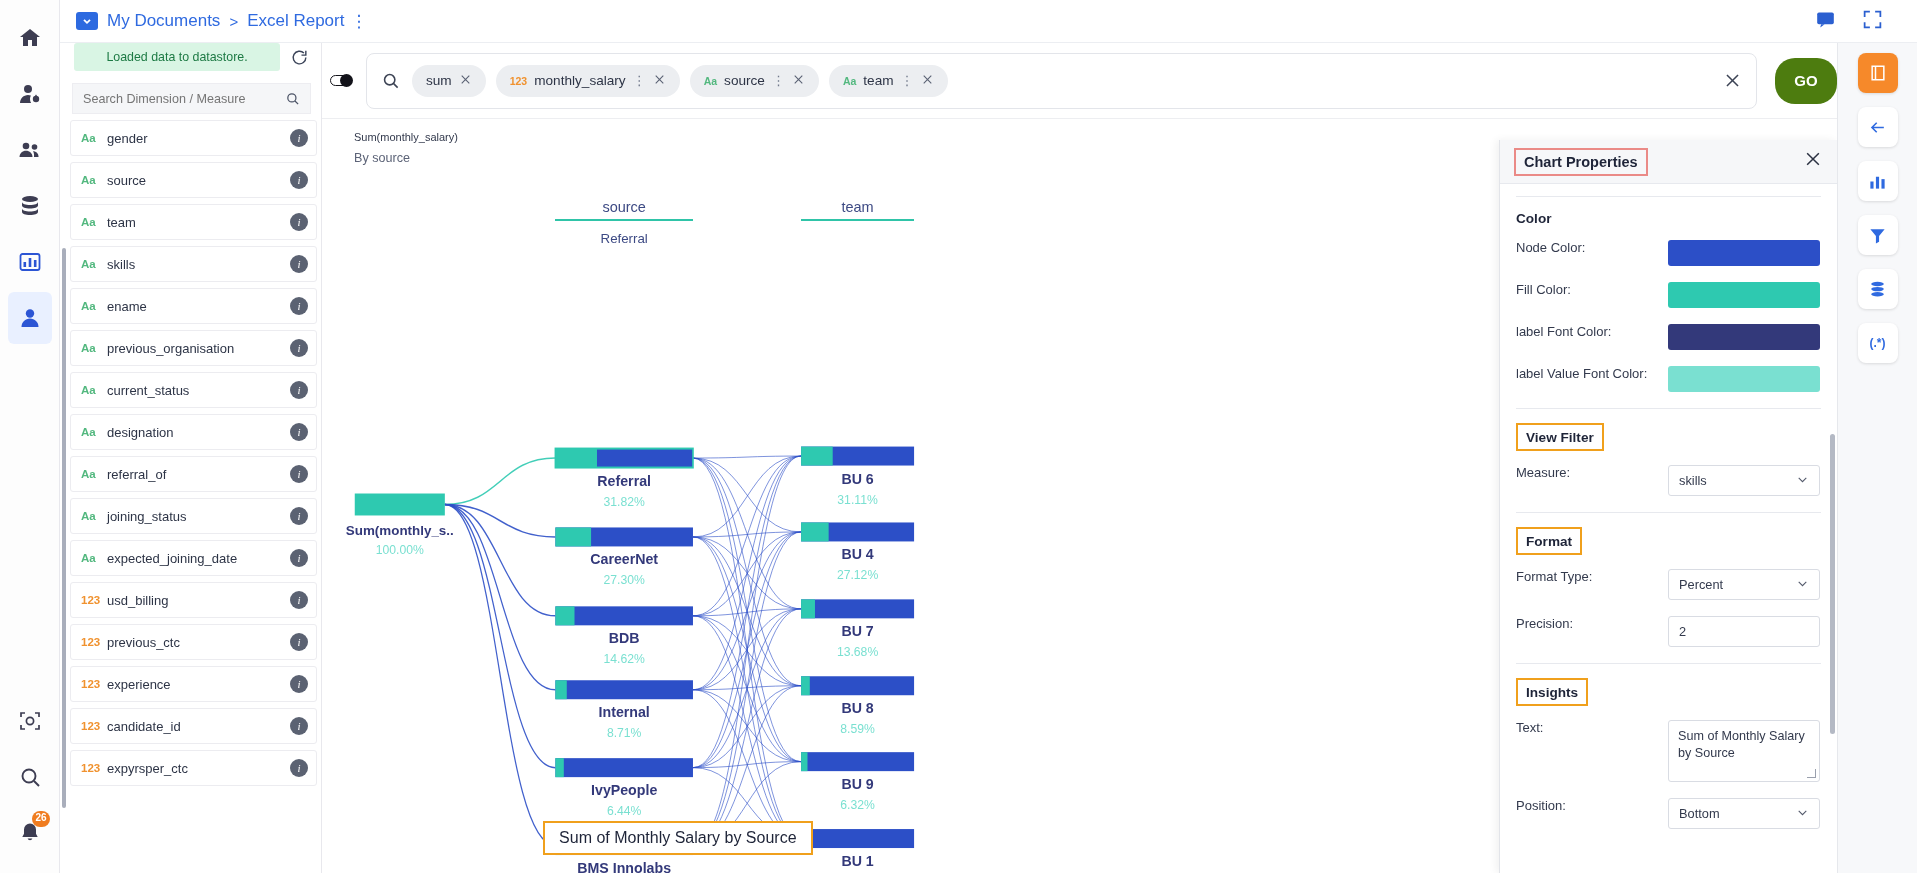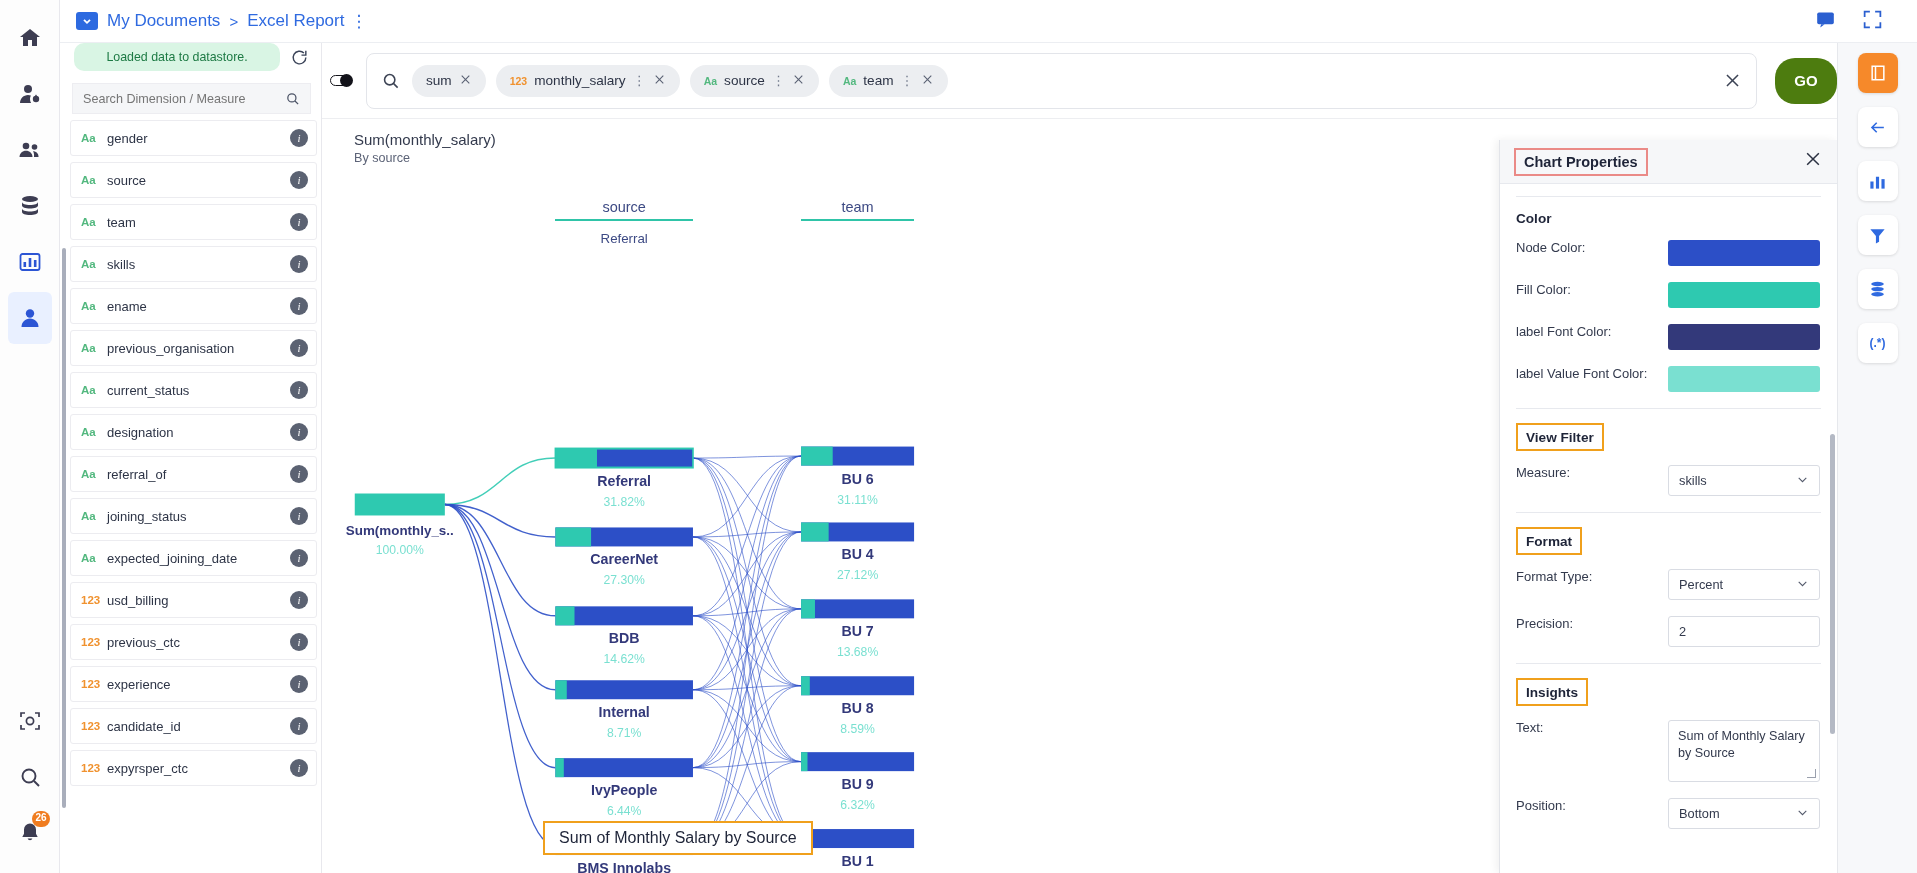--- a/index.html
+++ b/index.html
@@ -53,21 +53,21 @@
   }
   .panel-head {
     display: flex; align-items: center; height: 40px; padding: 0 12px 0 14px;
   }
   .panel-head .dbico { color: #1e2a4a; margin-right: 10px; display:flex; }
   .panel-title { font-size: 14.5px; font-weight: bold; color: #1f2a44; }
   .panel-collapse { margin-left: auto; color: #4a5568; font-size: 16px; }
   .loaded-row { display: flex; align-items: center; padding: 0 12px 0 14px; gap: 10px; }
   .loaded-pill {
     flex: 1 1 auto; background: #d9f5e4; color: #1d7a44; font-size: 12.4px;
-    text-align: center; padding: 7px 4px; border-radius: 10px;
+    text-align: center; padding: 7px 4px; border-radius: 3px;
   }
   .refresh-ico { color: #3a4358; display: flex; }
   .search-box {
     margin: 12px 10px 0 12px; background: #f5f6f8; border: 1px solid #ededf1;
     height: 31px; display: flex; align-items: center; padding: 0 10px;
   }
   .search-box input {
     border: 0; background: transparent; outline: none; font-size: 12.6px;
     color: #c2410c; flex: 1 1 auto; font-family: "Liberation Sans", sans-serif;
   }
@@ -126,21 +126,21 @@
     margin-left: 18px; background: #4d7c0f; color: #fff; border-radius: 20px;
     width: 62px; height: 46px; display: flex; align-items: center; justify-content: center;
     font-size: 15px; font-weight: bold; flex: 0 0 62px;
   }
 
   
   .canvas {
     position: absolute; left: 322px; top: 118px; right: 80px; bottom: 0;
     background: #fff; border-top: 1px solid #edeef1; overflow: hidden;
   }
-  .chart-title { position: absolute; left: 32px; top: 12px; font-size: 15px; color: #333a4d; }
+  .chart-title { position: absolute; left: 32px; top: 12px; font-size: 11px; color: #333a4d; }
   .chart-sub { position: absolute; left: 32px; top: 32px; font-size: 12.6px; color: #5c6377; }
   .sankey-wrap { position: absolute; left: 0; top: 0; width: 100%; height: 100%; }
 
   .col-head {
     position: absolute; text-align: center; font-size: 14.5px; color: #3d4a84;
   }
   .col-head .underline { height: 2px; background: #2fc4a8; margin-top: 4px; }
   .col-sub { position: absolute; font-size: 13.3px; color: #3d4a84; text-align: center; }
 
   .node-label {

